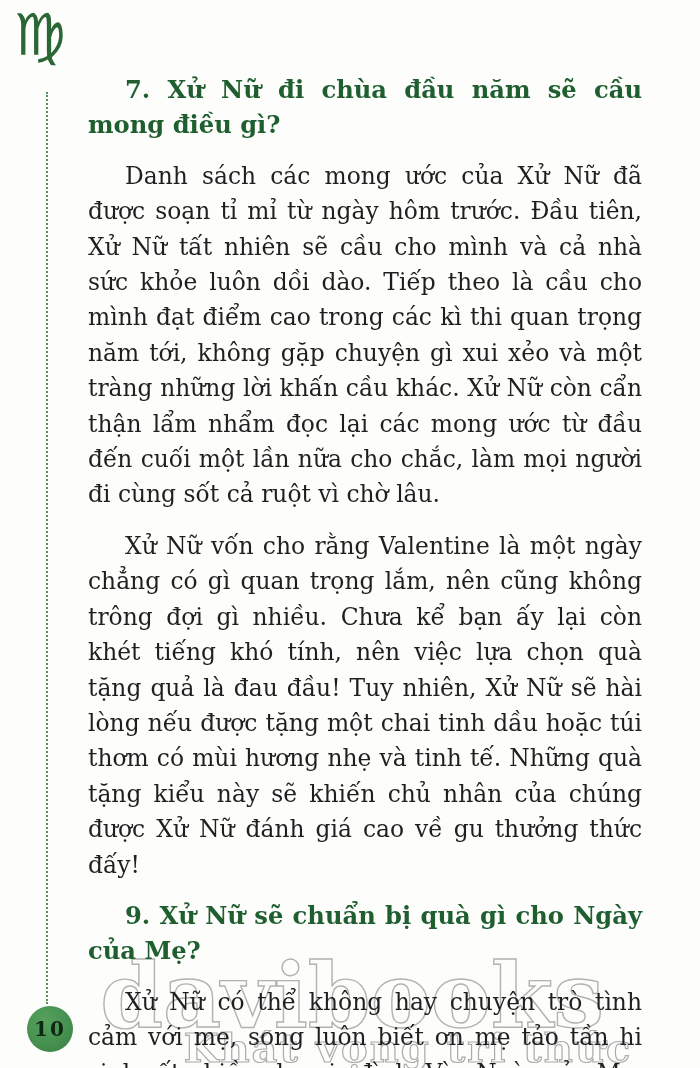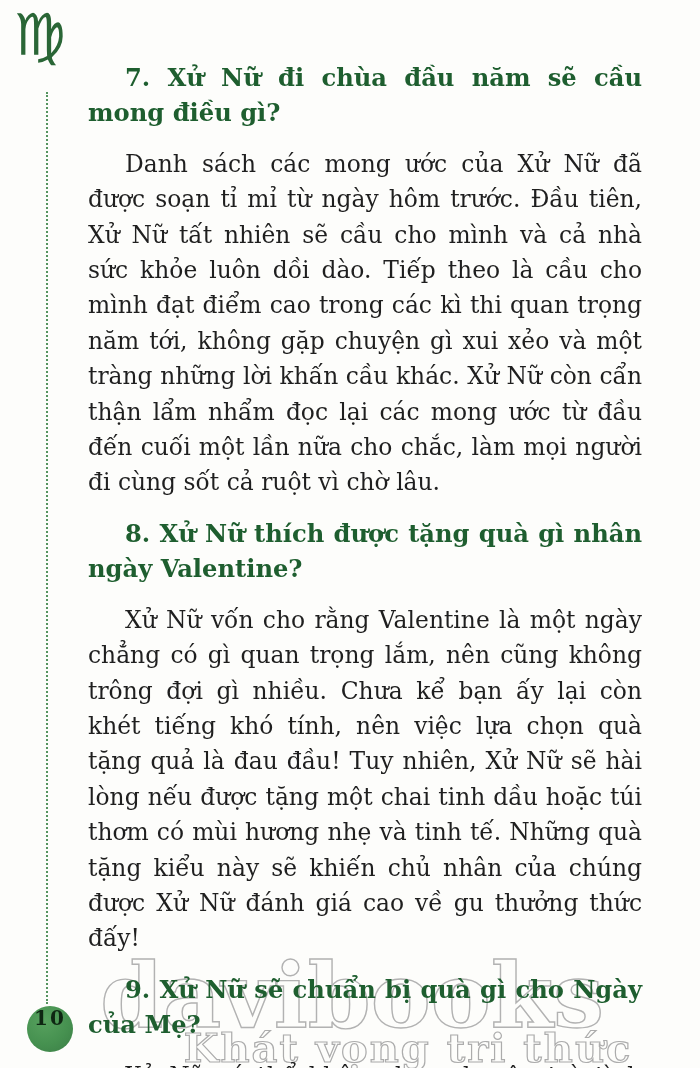--- a/index.html
+++ b/index.html
@@ -37,21 +37,21 @@
 
   .page-badge {
     position: absolute;
     left: 27px;
     top: 1006px;
     width: 46px;
     height: 46px;
     border-radius: 50%;
     background: radial-gradient(circle at 38% 32%, #57a15e 0%, #469150 55%, #3a7d45 100%);
     display: flex;
-    align-items: flex-start;
+    align-items: center;
     justify-content: center;
     z-index: 3;
   }
   .page-badge span {
     font-family: "DejaVu Serif", serif;
     font-weight: 700;
     font-size: 20px;
     letter-spacing: 2px;
     color: #0e2612;
   }
@@ -90,21 +90,21 @@
     z-index: 2;
   }
   .heading {
     margin: 15px 0 6px 0;
     font-size: 24.2px;
     font-weight: 700;
     line-height: 35.4px;
     color: #1e5e2f;
     text-indent: 37px;
   }
-  .heading.first { margin-top: 0; }
+  .heading.first { margin-top: 12px; }
   .para {
     margin: 16px 0 6px 0;
     text-indent: 37px;
   }
 </style>
 </head>
 <body>
 
 <div class="page">
 
@@ -115,21 +115,20 @@
   <svg class="watermark" width="700" height="133" viewBox="0 0 700 133">
     <text class="wm-title" x="352" y="92" font-size="90" text-anchor="middle">davibooks</text>
     <text class="wm-tagline" x="408" y="127" font-size="40" letter-spacing="2" text-anchor="middle">Khát vọng tri thức</text>
   </svg>
 
   <div class="content">
 
     <h2 class="heading first">7. Xử Nữ đi chùa đầu năm sẽ cầu mong điều gì?</h2>
     <p class="para">Danh sách các mong ước của Xử Nữ đã được soạn tỉ mỉ từ ngày hôm trước. Đầu tiên, Xử Nữ tất nhiên sẽ cầu cho mình và cả nhà sức khỏe luôn dồi dào. Tiếp theo là cầu cho mình đạt điểm cao trong các kì thi quan trọng năm tới, không gặp chuyện gì xui xẻo và một tràng những lời khấn cầu khác. Xử Nữ còn cẩn thận lẩm nhẩm đọc lại các mong ước từ đầu đến cuối một lần nữa cho chắc, làm mọi người đi cùng sốt cả ruột vì chờ lâu.</p>
 
-    <h2 class="heading">8. Xử Nữ thích được tặng quà gì nhân ngày Valentine?</h2>
     <p class="para">Xử Nữ vốn cho rằng Valentine là một ngày chẳng có gì quan trọng lắm, nên cũng không trông đợi gì nhiều. Chưa kể bạn ấy lại còn khét tiếng khó tính, nên việc lựa chọn quà tặng quả là đau đầu! Tuy nhiên, Xử Nữ sẽ hài lòng nếu được tặng một chai tinh dầu hoặc túi thơm có mùi hương nhẹ và tinh tế. Những quà tặng kiểu này sẽ khiến chủ nhân của chúng được Xử Nữ đánh giá cao về gu thưởng thức đấy!</p>
 
     <h2 class="heading">9. Xử Nữ sẽ chuẩn bị quà gì cho Ngày của Mẹ?</h2>
     <p class="para">Xử Nữ có thể không hay chuyện trò tình cảm với mẹ, song luôn biết ơn mẹ tảo tần hi sinh rất nhiều cho gia đình. Vào Ngày của Mẹ, Xử Nữ sẽ cặm cụi ngồi</p>
 
   </div>
 
   <div class="page-badge">
     <span>10</span>
   </div>

